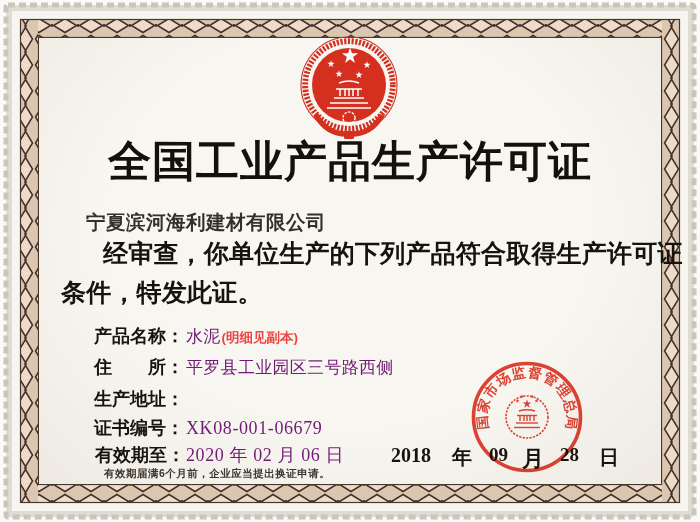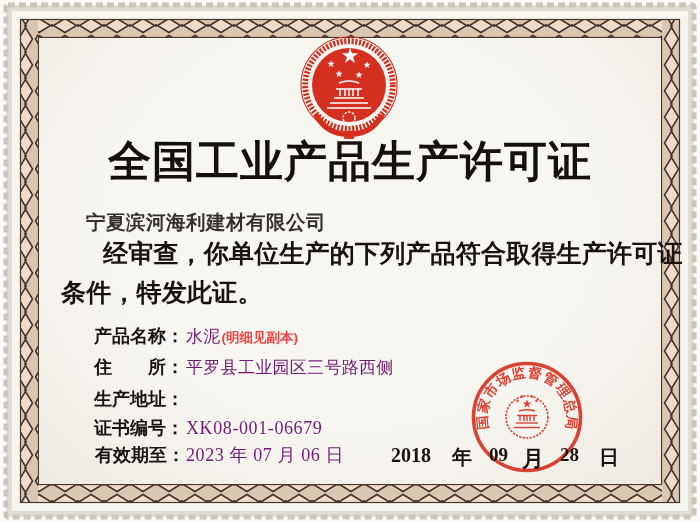--- a/index.html
+++ b/index.html
@@ -143,23 +143,24 @@
     <span class="lbl">生产地址：</span>
   </div>
 
   <div class="row r-certno">
     <span class="lbl">证书编号：</span>
     <span class="val num">XK08-001-06679</span>
   </div>
 
   <div class="row r-valid">
     <span class="lbl">有效期至：</span>
-    <span class="val num">2023 年 07 月 06 日</span>
+    <span class="val num">2020 年 02 月 06 日</span>
   </div>
 
+  <div class="renewal">有效期届满6个月前，企业应当提出换证申请。</div>
 
   <span class="date-part d-year">2018</span>
   <span class="date-part d-yearlbl">年</span>
   <span class="date-part d-month">09</span>
   <span class="date-part d-monthlbl">月</span>
   <span class="date-part d-day">28</span>
   <span class="date-part d-daylbl">日</span>
 
   <svg class="seal" width="114" height="116" viewBox="0 0 114 116">
     <defs>

